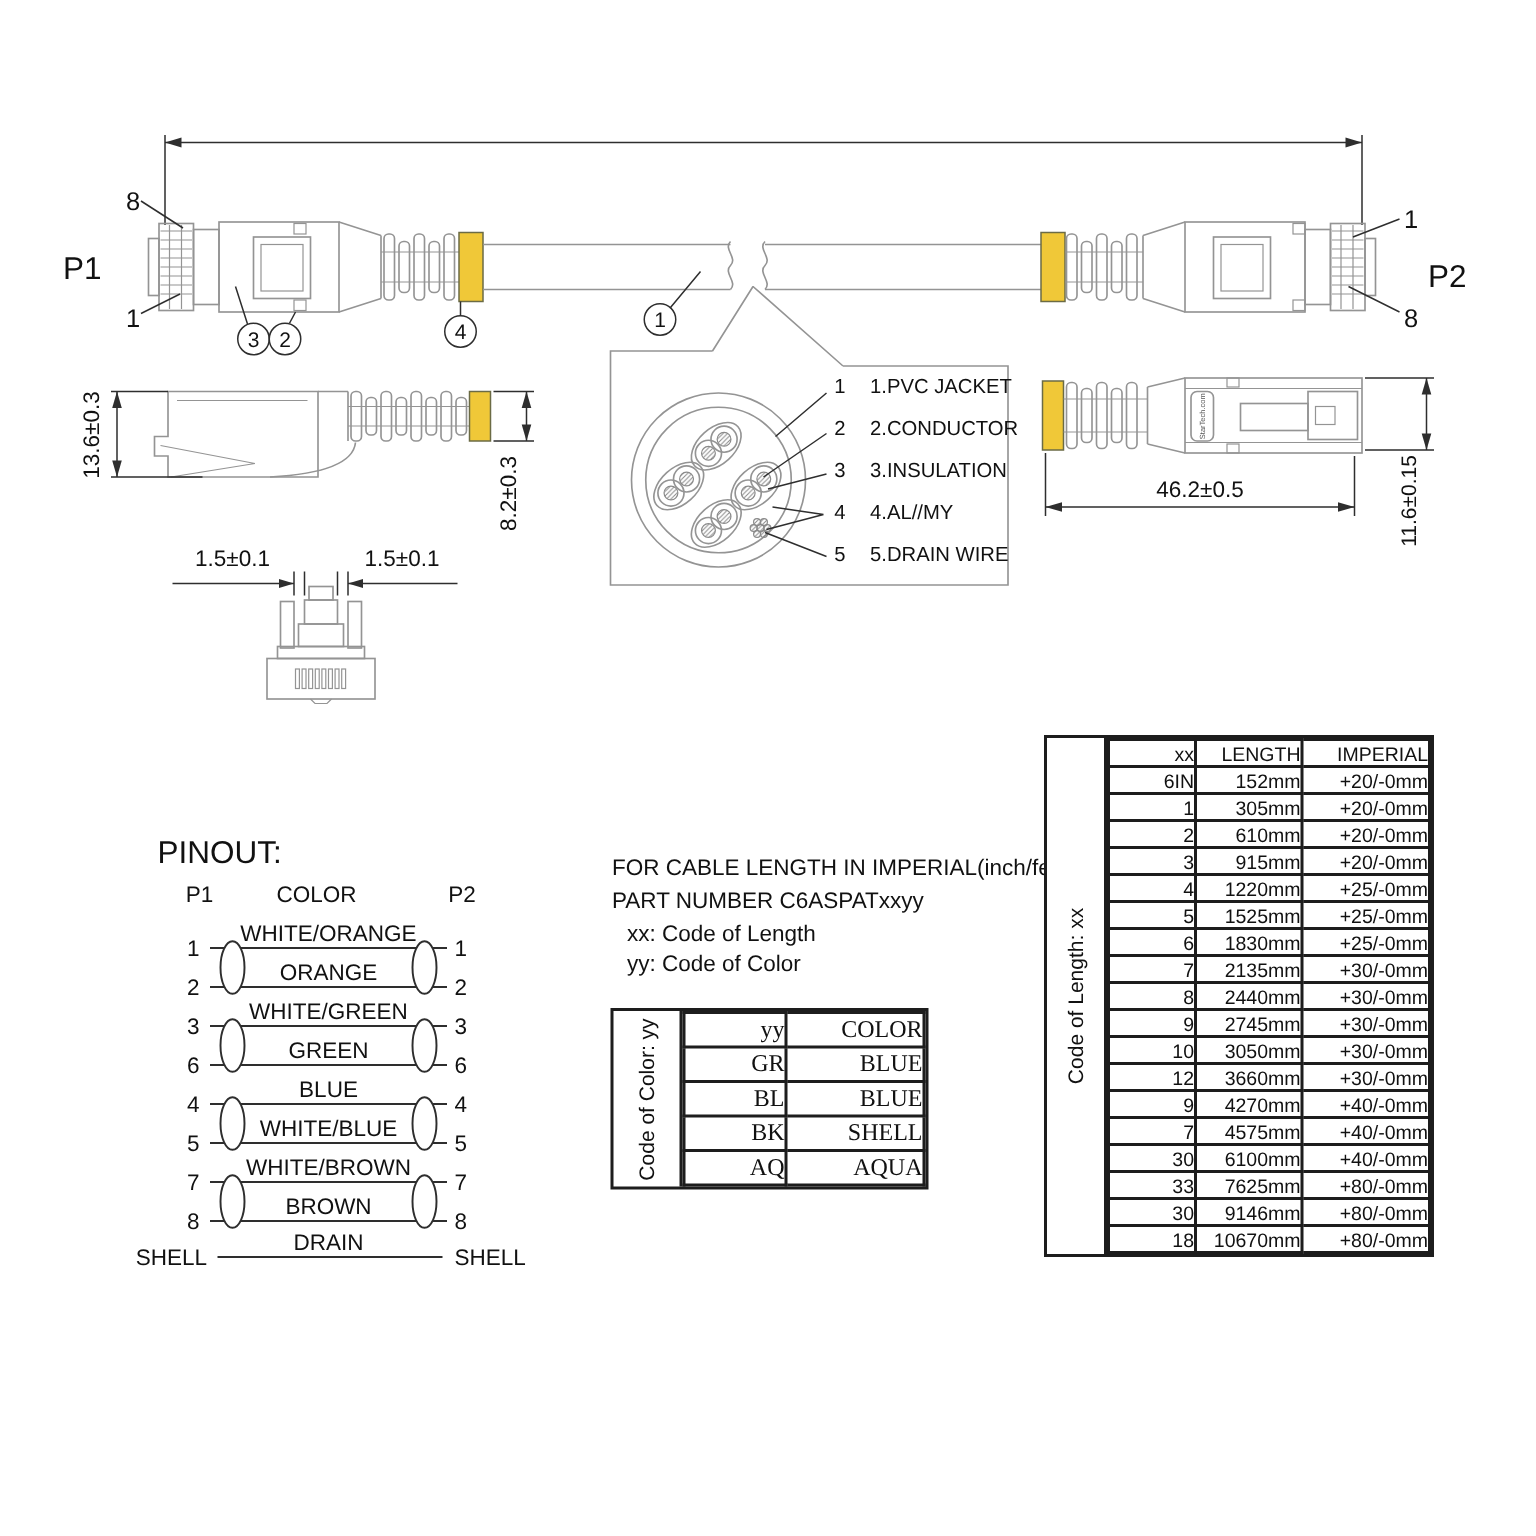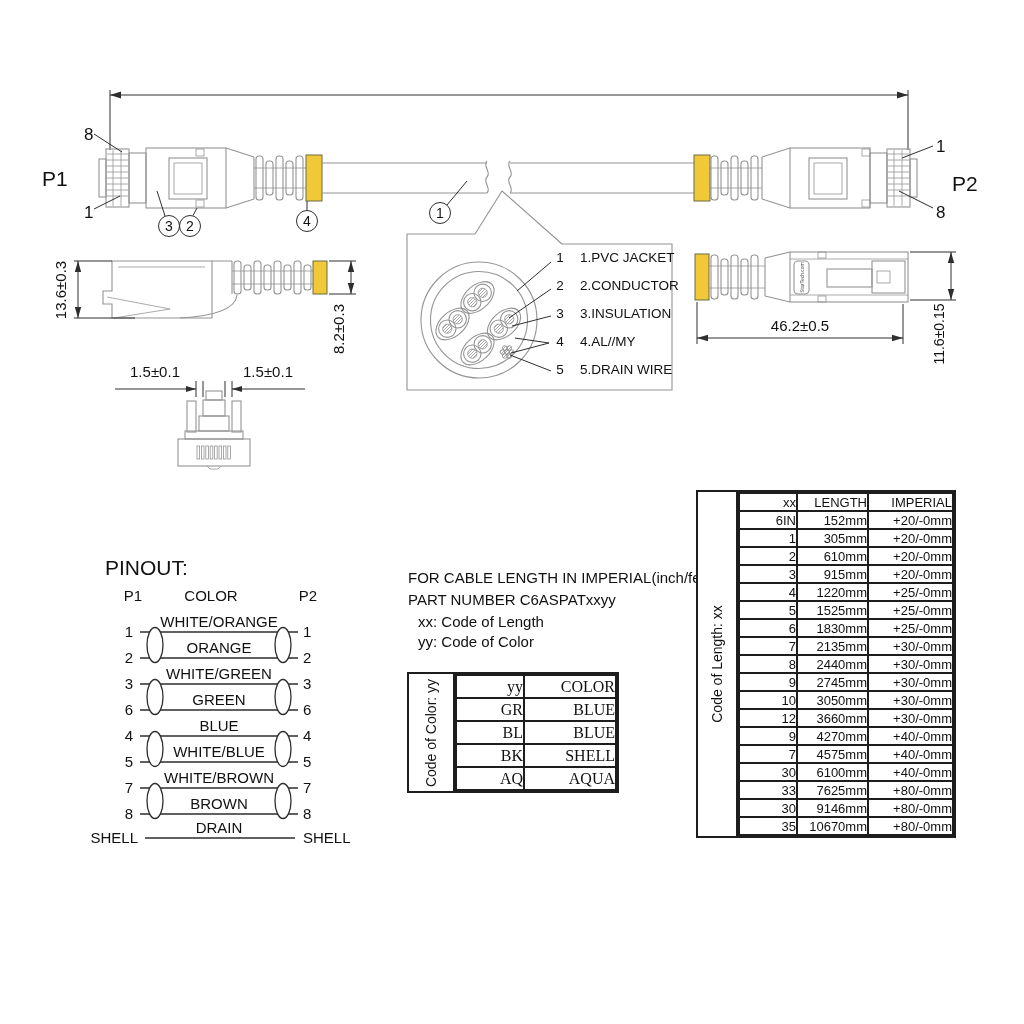--- a/index.html
+++ b/index.html
@@ -450,21 +450,21 @@
             <td>33</td>
             <td>7625mm</td>
             <td>+80/-0mm</td>
           </tr>
           <tr>
             <td>30</td>
             <td>9146mm</td>
             <td>+80/-0mm</td>
           </tr>
           <tr>
-            <td>35</td>
+            <td>18</td>
             <td>10670mm</td>
             <td>+80/-0mm</td>
           </tr>
         </tbody>
       </table>
   </div>
 
 </div>
 
 </body></html>

